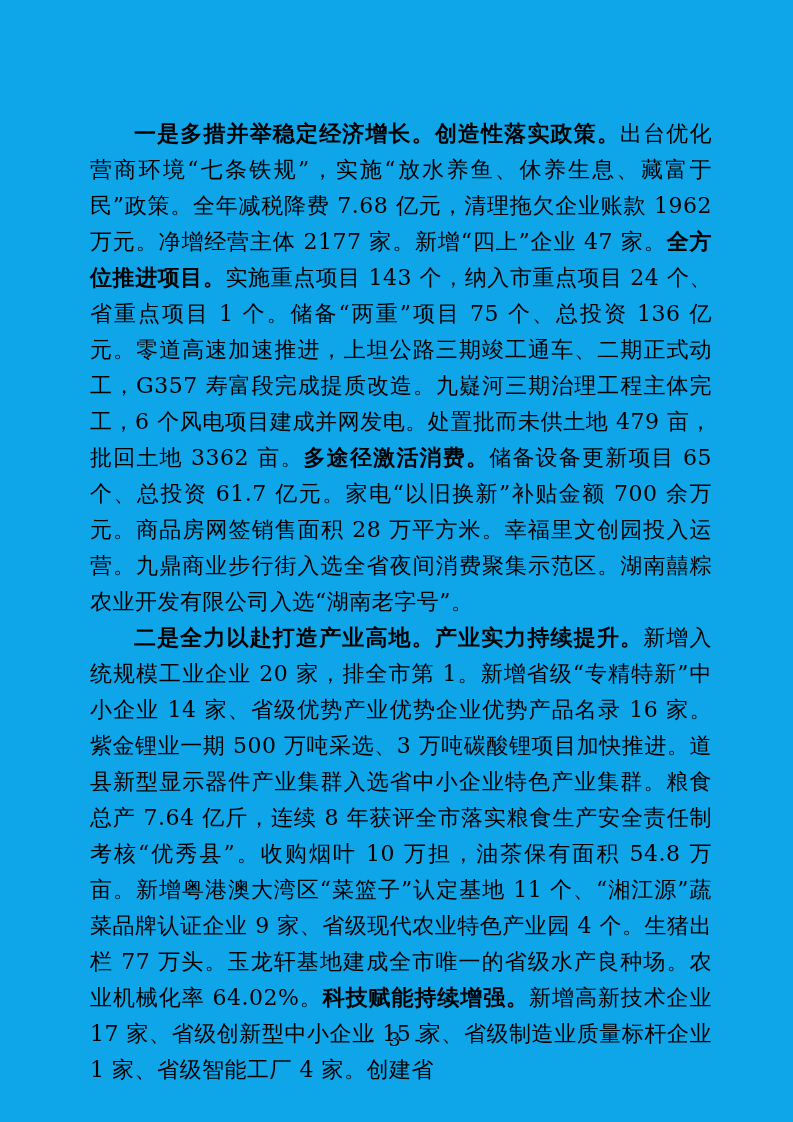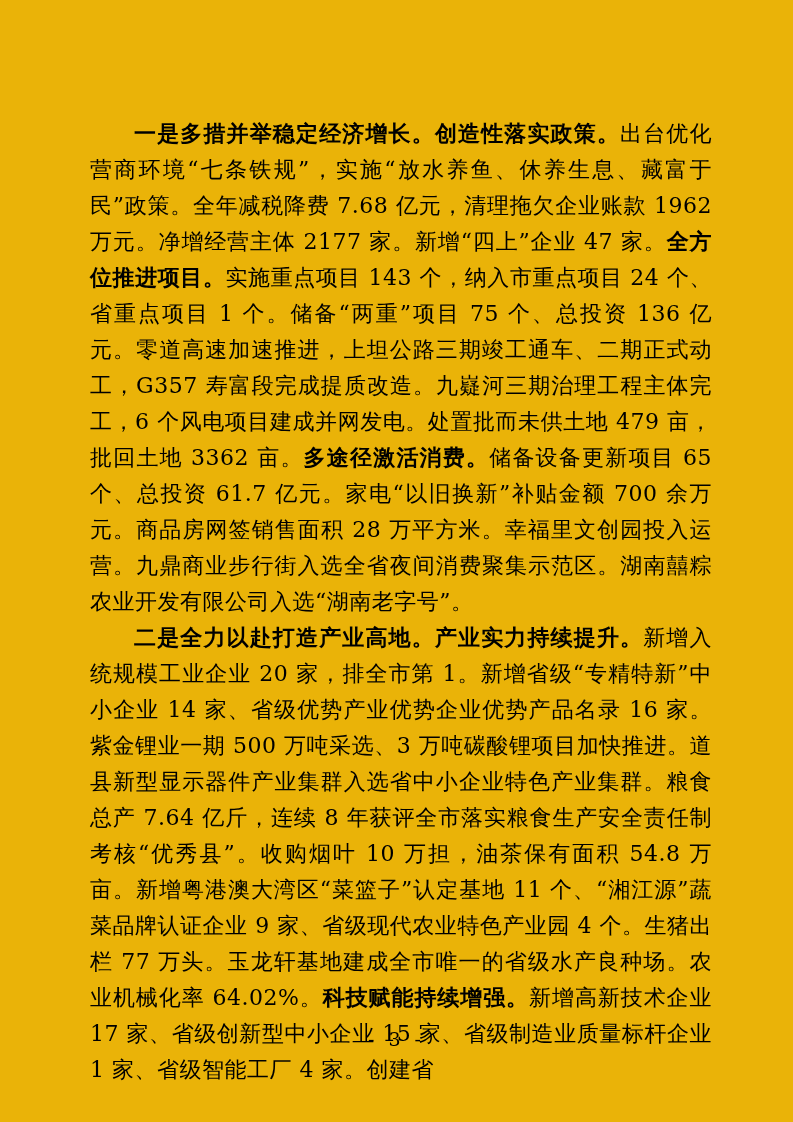--- a/index.html
+++ b/index.html
@@ -11,21 +11,21 @@
     height: 1122px;
     background: #ffffff;
     position: relative;
     overflow: hidden;
     font-family: "DejaVu Serif", "Liberation Serif", serif;
     color: #000000;
   }
   .page {
     position: absolute;
     inset: 0;
-    background: #eab308;
+    background: #0ea5e9;
   }
   .text-block {
     position: absolute;
     left: 90px;
     top: 116px;
     width: 622px;
   }
   .para {
     margin: 0;
     font-size: 22px;

